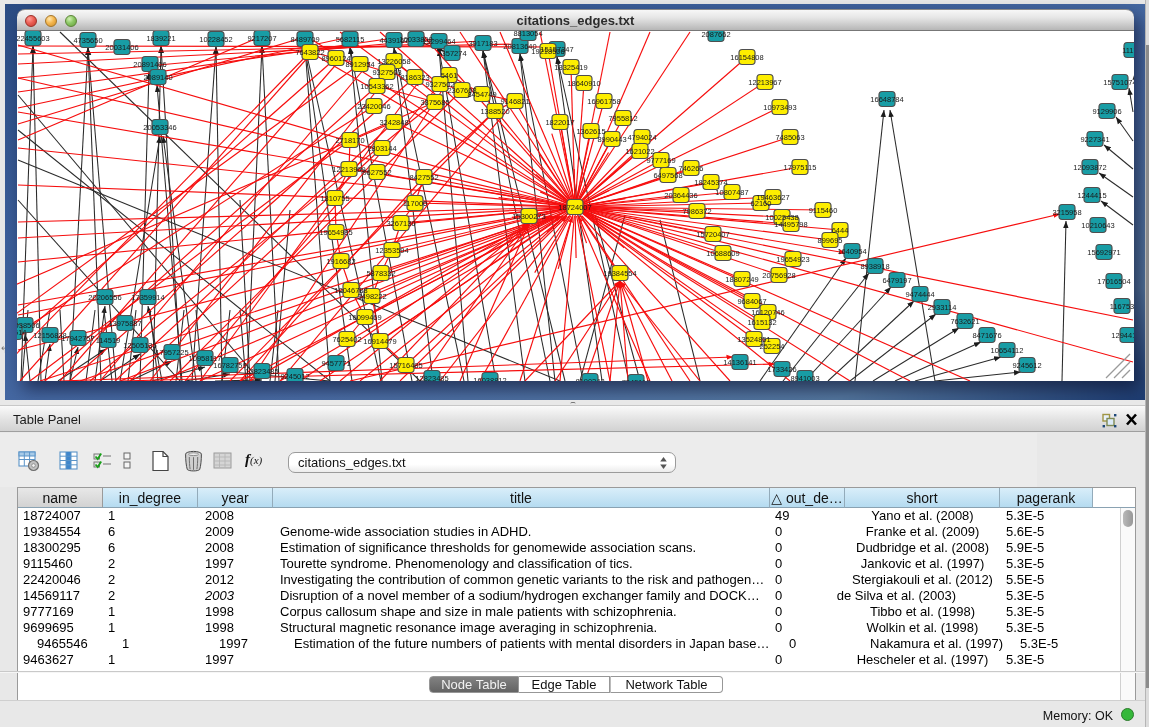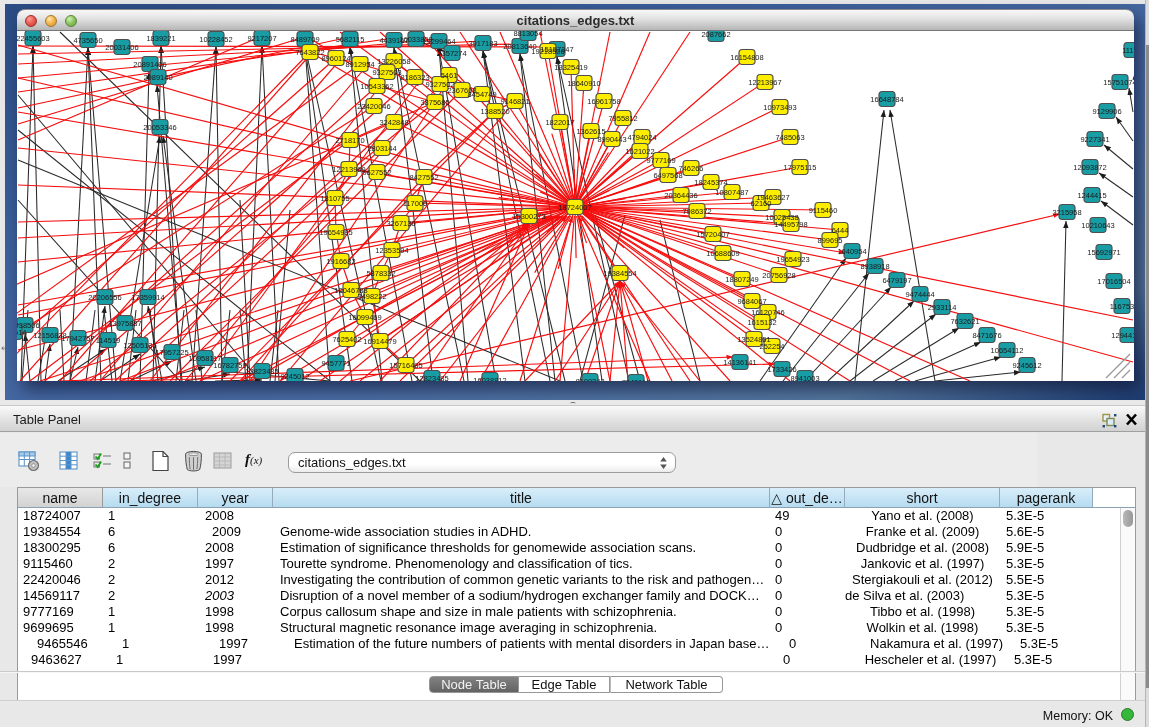--- a/index.html
+++ b/index.html
@@ -706,21 +706,21 @@
 <span style="left:5px;">18724007</span>
 <span style="left:90px;">1</span>
 <span style="left:187px;">2008</span>
 <span style="left:757px;">49</span>
 <span style="left:827px;width:155px;text-align:center;">Yano et al. (2008)</span>
 <span style="left:988px;">5.3E-5</span>
 </div>
 <div class="trow" style="top:36.0px;">
 <span style="left:5px;">19384554</span>
 <span style="left:90px;">6</span>
-<span style="left:194px;">2009</span>
+<span style="left:187px;">2009</span>
 <span style="left:262px; width:494px;overflow:hidden;">Genome-wide association studies in ADHD.</span>
 <span style="left:757px;">0</span>
 <span style="left:827px;width:155px;text-align:center;">Franke et al. (2009)</span>
 <span style="left:988px;">5.6E-5</span>
 </div>
 <div class="trow" style="top:52.0px;">
 <span style="left:5px;">18300295</span>
 <span style="left:90px;">6</span>
 <span style="left:187px;">2008</span>
 <span style="left:262px; width:494px;overflow:hidden;">Estimation of significance thresholds for genomewide association scans.</span>
@@ -745,21 +745,21 @@
 <span style="left:757px;">0</span>
 <span style="left:827px;width:155px;text-align:center;">Stergiakouli et al. (2012)</span>
 <span style="left:988px;">5.5E-5</span>
 </div>
 <div class="trow" style="top:100.0px;">
 <span style="left:5px;">14569117</span>
 <span style="left:90px;">2</span>
 <span style="left:187px;font-style:italic;">2003</span>
 <span style="left:262px; width:494px;overflow:hidden;">Disruption of a novel member of a sodium/hydrogen exchanger family and DOCK…</span>
 <span style="left:757px;">0</span>
-<span style="left:827px;width:155px;text-align:left;">de Silva et al. (2003)</span>
+<span style="left:783px;width:155px;text-align:right;">de Silva et al. (2003)</span>
 <span style="left:988px;">5.3E-5</span>
 </div>
 <div class="trow" style="top:116.0px;">
 <span style="left:5px;">9777169</span>
 <span style="left:90px;">1</span>
 <span style="left:187px;">1998</span>
 <span style="left:262px; width:494px;overflow:hidden;">Corpus callosum shape and size in male patients with schizophrenia.</span>
 <span style="left:757px;">0</span>
 <span style="left:827px;width:155px;text-align:center;">Tibbo et al. (1998)</span>
 <span style="left:988px;">5.3E-5</span>
@@ -775,21 +775,21 @@
 </div>
 <div class="trow" style="top:148.0px;margin-left:14px;">
 <span style="left:5px;">9465546</span>
 <span style="left:90px;">1</span>
 <span style="left:187px;">1997</span>
 <span style="left:262px; width:494px;overflow:hidden;">Estimation of the future numbers of patients with mental disorders in Japan base…</span>
 <span style="left:757px;">0</span>
 <span style="left:827px;width:155px;text-align:center;">Nakamura et al. (1997)</span>
 <span style="left:988px;">5.3E-5</span>
 </div>
-<div class="trow" style="top:164.0px;margin-left:8px;">
+<div class="trow" style="top:164.0px;">
 <span style="left:5px;">9463627</span>
 <span style="left:90px;">1</span>
 <span style="left:187px;">1997</span>
 <span style="left:757px;">0</span>
 <span style="left:827px;width:155px;text-align:center;">Hescheler et al. (1997)</span>
 <span style="left:988px;">5.3E-5</span>
 </div>
 <div style="position:absolute;right:0;top:20px;width:15px;height:557px;background:#fafafa;border-left:1px solid #d0d0d0;">
         <div style="position:absolute;left:2px;top:2px;width:10px;height:17px;background:linear-gradient(90deg,#b9b9b9,#989898);border-radius:5px;"></div>
       </div>

